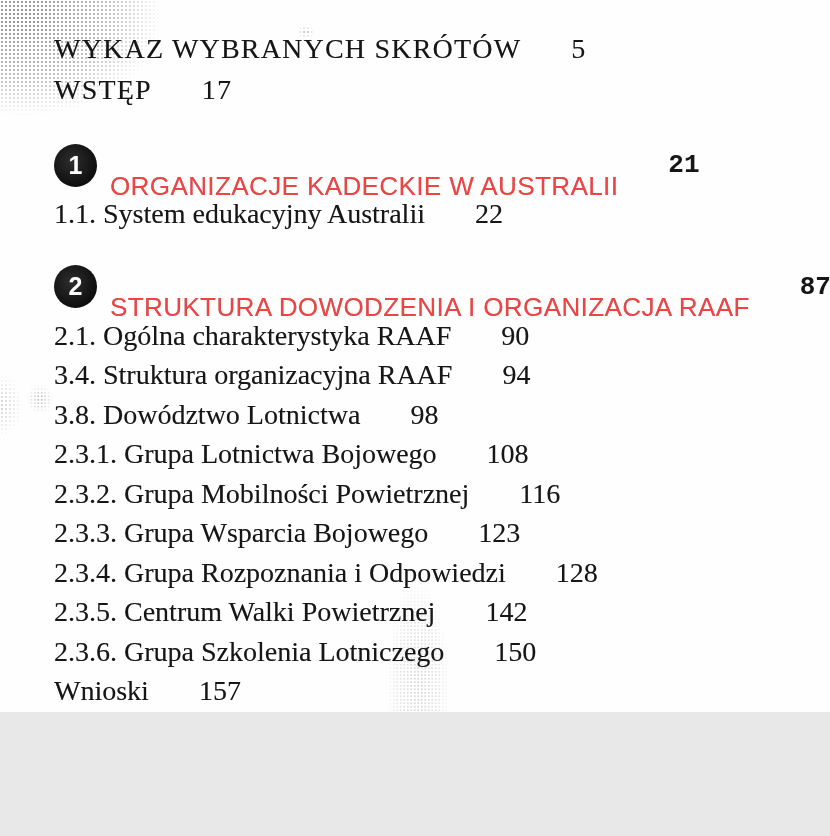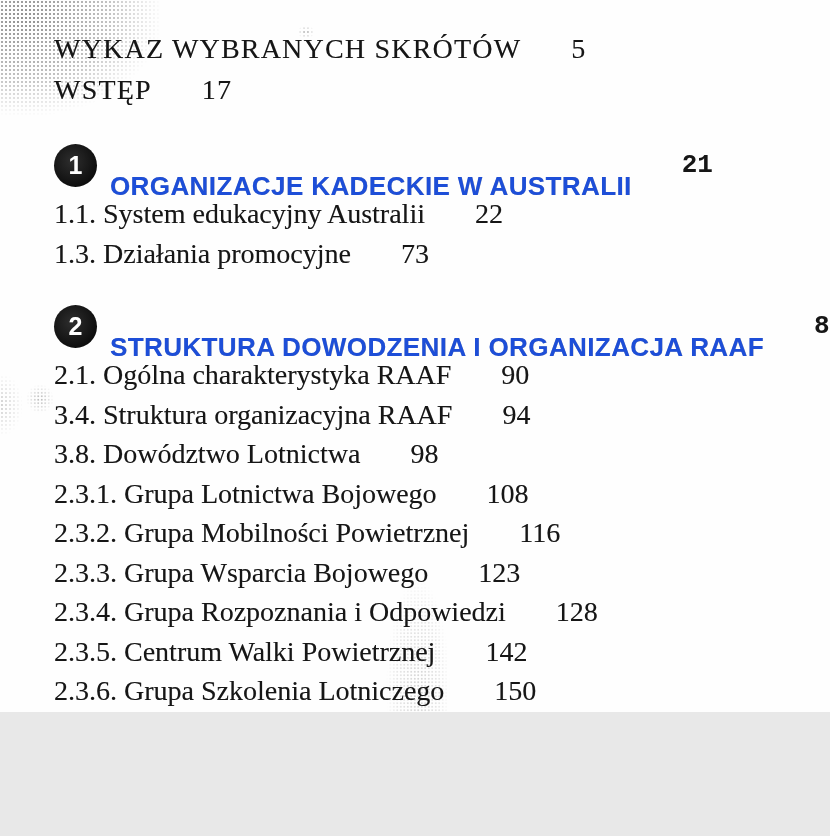--- a/index.html
+++ b/index.html
@@ -32,23 +32,23 @@
     width:43px;height:43px;border-radius:50%;
     background:radial-gradient(circle at 42% 40%, #2e2e2e 0%, #0c0c0c 75%);
     color:#fff;
     display:inline-flex;align-items:center;justify-content:center;
     font-family:"Liberation Sans", sans-serif;
     font-weight:700;font-size:25px;
     margin-right:13px;
   }
   .chapter-title{
     font-family:"Liberation Sans", sans-serif;
-    font-weight:700;font-size:26px;
+    font-weight:400;font-size:26px;
     letter-spacing:0.4px;
-    color:#1d4ed8;
+    color:#ef4444;
     text-shadow:0.2px 0.2px 0 rgba(0,0,0,0.3);
     margin-top:42px;
   }
   .chapter-heading .pg{
     font-family:Liberation Mono, monospace;
     font-weight:700;font-size:26px;
   }
 
   
   .entries{margin-top:6px;}
@@ -117,21 +117,20 @@
     <div class="chapter ch1">
       <div class="chapter-heading">
         <span class="badge">
             <span>1</span>
           </span>
         <span class="chapter-title">ORGANIZACJE KADECKIE W AUSTRALII</span>
         <span class="pg">21</span>
       </div>
       <div class="entries">
         <div class="entry"><span>1.1. System edukacyjny Australii</span><span class="pg">22</span></div>
-        <div class="entry"><span>1.3. Działania promocyjne</span><span class="pg">73</span></div>
       </div>
     </div>
 
     <div class="chapter ch2">
       <div class="chapter-heading">
         <span class="badge">
             <span>2</span>
           </span>
         <span class="chapter-title">STRUKTURA DOWODZENIA I ORGANIZACJA RAAF</span>
         <span class="pg">87</span>

